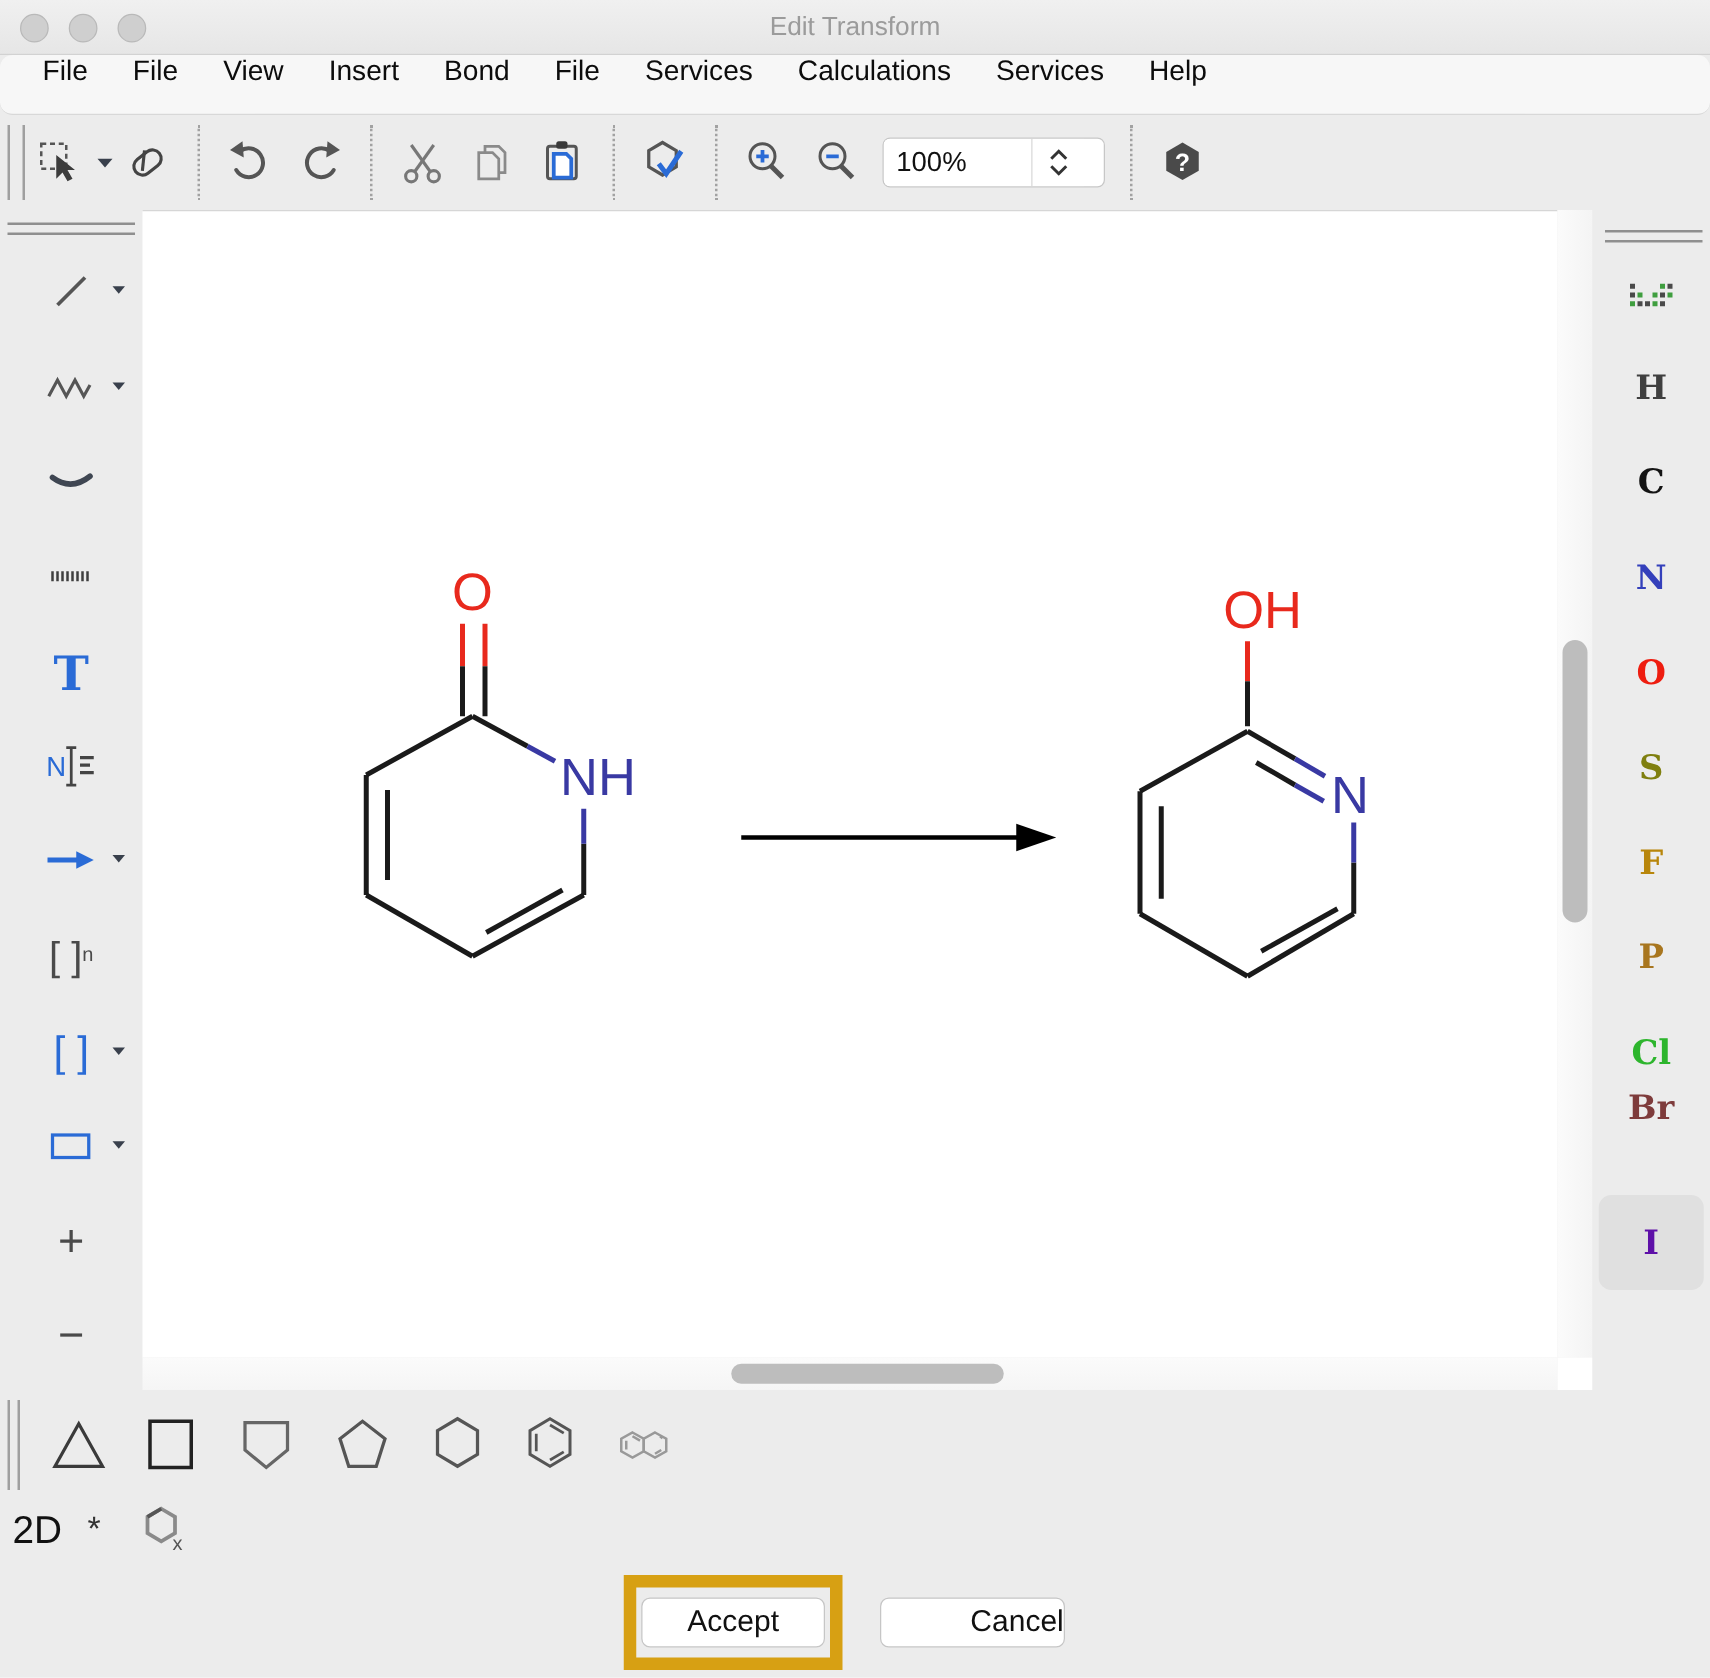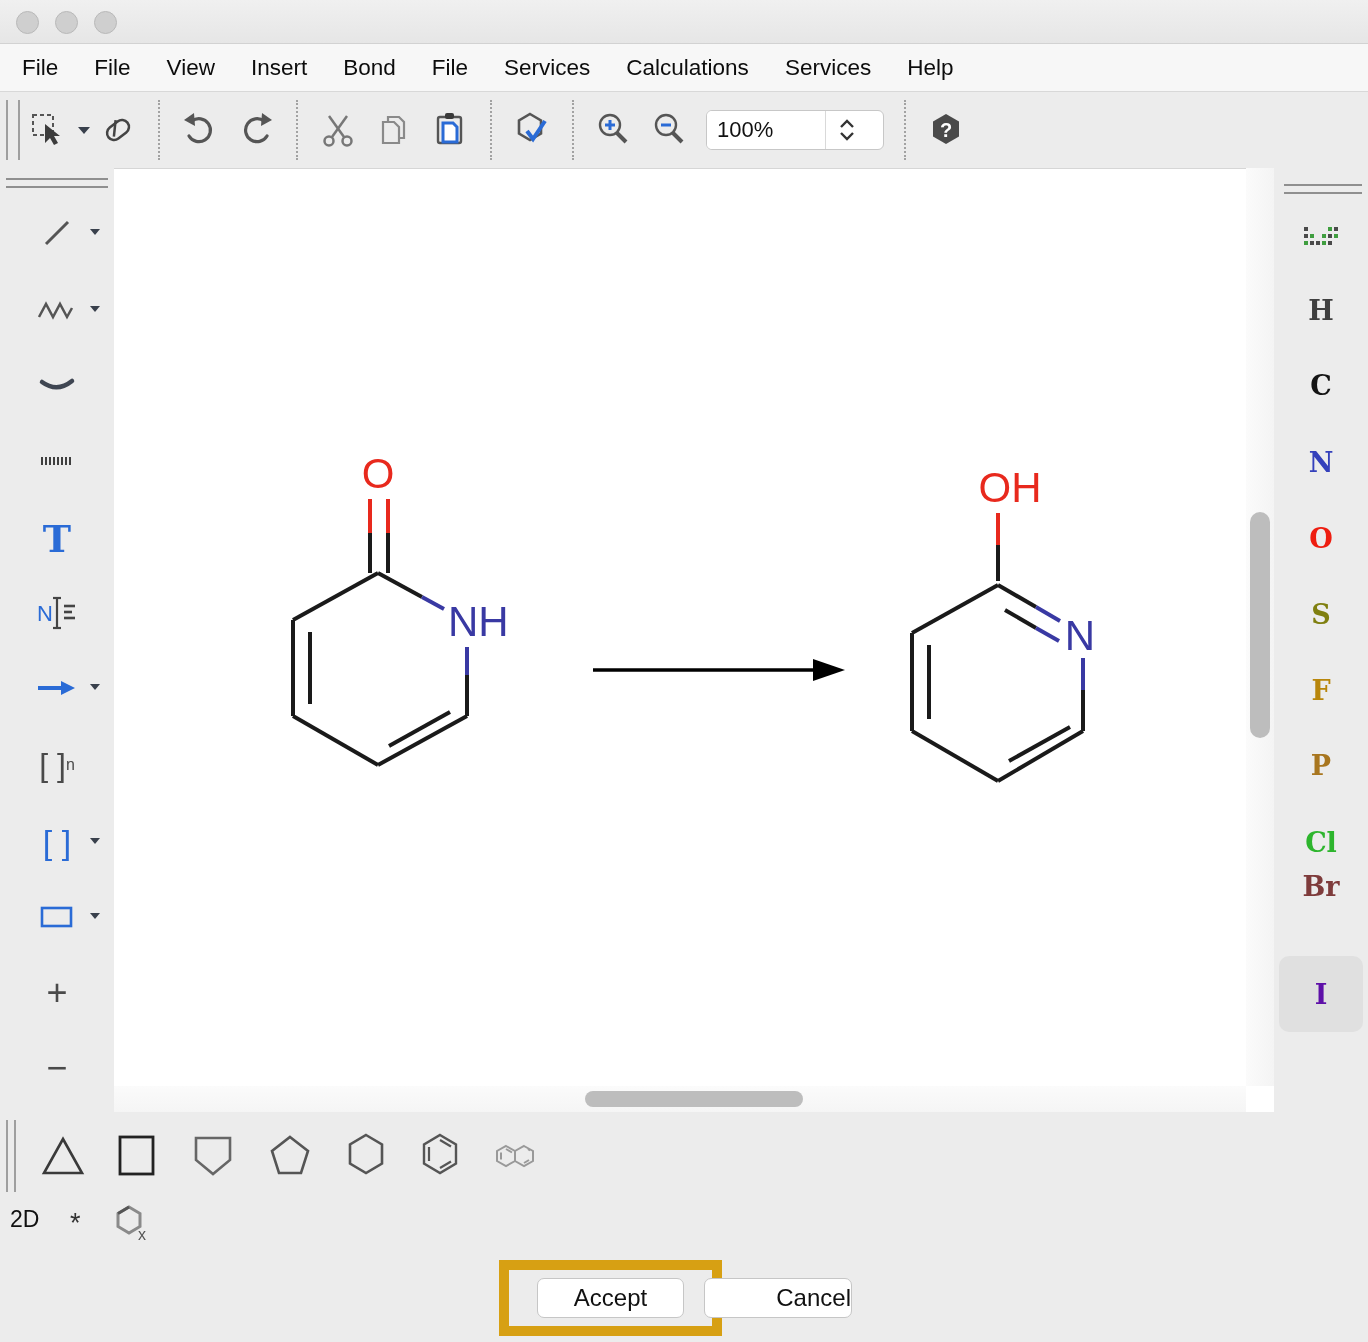--- a/index.html
+++ b/index.html
@@ -9,21 +9,21 @@
   
   .titlebar{ position:absolute; left:0; top:0; width:1368px; height:44px;
     background:linear-gradient(#f0f0f0,#e6e6e6); border-bottom:1px solid #d2d2d2;
     display:flex; align-items:center; }
   .traffic{ position:absolute; left:16px; top:11px; display:flex; gap:16px; }
   .light{ width:23px; height:23px; border-radius:50%; background:#cfcfcf; border:1px solid #b9b9b9; }
   .win-title{ width:100%; text-align:center; color:#9b9b9b; font-size:21px; }
 
   .menubar{ position:absolute; left:0; top:44px; width:1368px; height:48px;
     background:#f7f7f7; border-bottom:1px solid #d8d8d8;
-    display:flex; align-items:center; padding-left:4px; }
+    display:flex; align-items:flex-start; padding-left:16px;border-radius:10px; }
   .menu-item{ font-size:22.5px; color:#0c0c0c; padding:0 18px; cursor:default; }
 
   .toolbar{ position:absolute; left:0; top:92px; width:1368px; height:76px;
     background:#ececec; display:flex; align-items:center; }
   .tb-handle{ width:14px; height:60px; margin-left:6px; border-left:2px solid #9f9f9f; border-right:2px solid #9f9f9f; }
   .tb-btn{ width:46px; height:46px; display:flex; align-items:center; justify-content:center; margin:0 5px; }
   .tb-sep{ height:60px; border-left:2px dotted #a2a2a2; margin:0 12px; }
   .dd-arrow{ width:0; height:0; border-left:6px solid transparent; border-right:6px solid transparent; border-top:7px solid #39404c; margin-left:2px; }
   .zoom-combo{ display:flex; align-items:stretch; height:40px; margin:0 8px; background:#fff;
     border:1px solid #c7c7c7; border-radius:6px; overflow:hidden; width:178px; }
@@ -56,43 +56,44 @@
     font-family:"DejaVu Serif", serif; font-weight:bold; font-size:27px; }
   .rp-item.selected{ background:#e0e0e0; border-radius:10px; height:76px; }
 
   
   .template-bar{ position:absolute; left:0; top:1112px; width:1368px; height:88px; background:#ececec; }
   .bb-handle{ position:absolute; left:6px; top:8px; width:10px; height:72px;
     border-left:2px solid #9f9f9f; border-right:2px solid #9f9f9f; }
   .tpl{ position:absolute; top:14px; width:60px; height:60px; display:flex; align-items:center; justify-content:center; }
 
   .mode-row{ position:absolute; left:0; top:1200px; width:1368px; height:52px; background:#ececec; }
-  .mode-2d{ position:absolute; left:10px; top:6px; font-size:23px; color:#111; }
+  .mode-2d{ position:absolute; left:10px; top:6px; font-size:31px; color:#111; }
   .mode-star{ position:absolute; left:70px; top:8px; font-size:27px; color:#333; }
   .mode-hex{ position:absolute; left:112px; top:2px; }
 
   .button-row{ position:absolute; left:0; top:1252px; width:1368px; height:90px; background:#ececec; }
   .mac-btn{ height:40px; background:#fff; border:1px solid #c6c6c6; border-radius:7px;
     font-size:24px; color:#111; font-family:"Liberation Sans",sans-serif; text-align:center; }
-  .accept-highlight{ position:absolute; left:499px; top:8px; border:10px solid #d7a013; padding:8px 28px; }
+  .accept-highlight{ position:absolute; left:499px; top:8px; border:10px solid #d7a013; padding:8px 4px; }
   .accept-btn{ width:147px; }
   .cancel-btn{ position:absolute; left:704px; top:26px; width:148px;text-align:right; }
 
   svg text{ font-family:"Liberation Sans",sans-serif; }
   .serifT{ font-family:"DejaVu Serif",serif; font-weight:bold; }
 </style>
 </head>
 <body>
 
 <div class="titlebar">
   <div class="traffic">
     <div class="light"></div>
     <div class="light"></div>
     <div class="light"></div>
   </div>
+  <div class="win-title">Edit Transform</div>
 </div>
 
 <div class="menubar">
   <span class="menu-item">File</span>
   <span class="menu-item">File</span>
   <span class="menu-item">View</span>
   <span class="menu-item">Insert</span>
   <span class="menu-item">Bond</span>
   <span class="menu-item">File</span>
   <span class="menu-item">Services</span>

